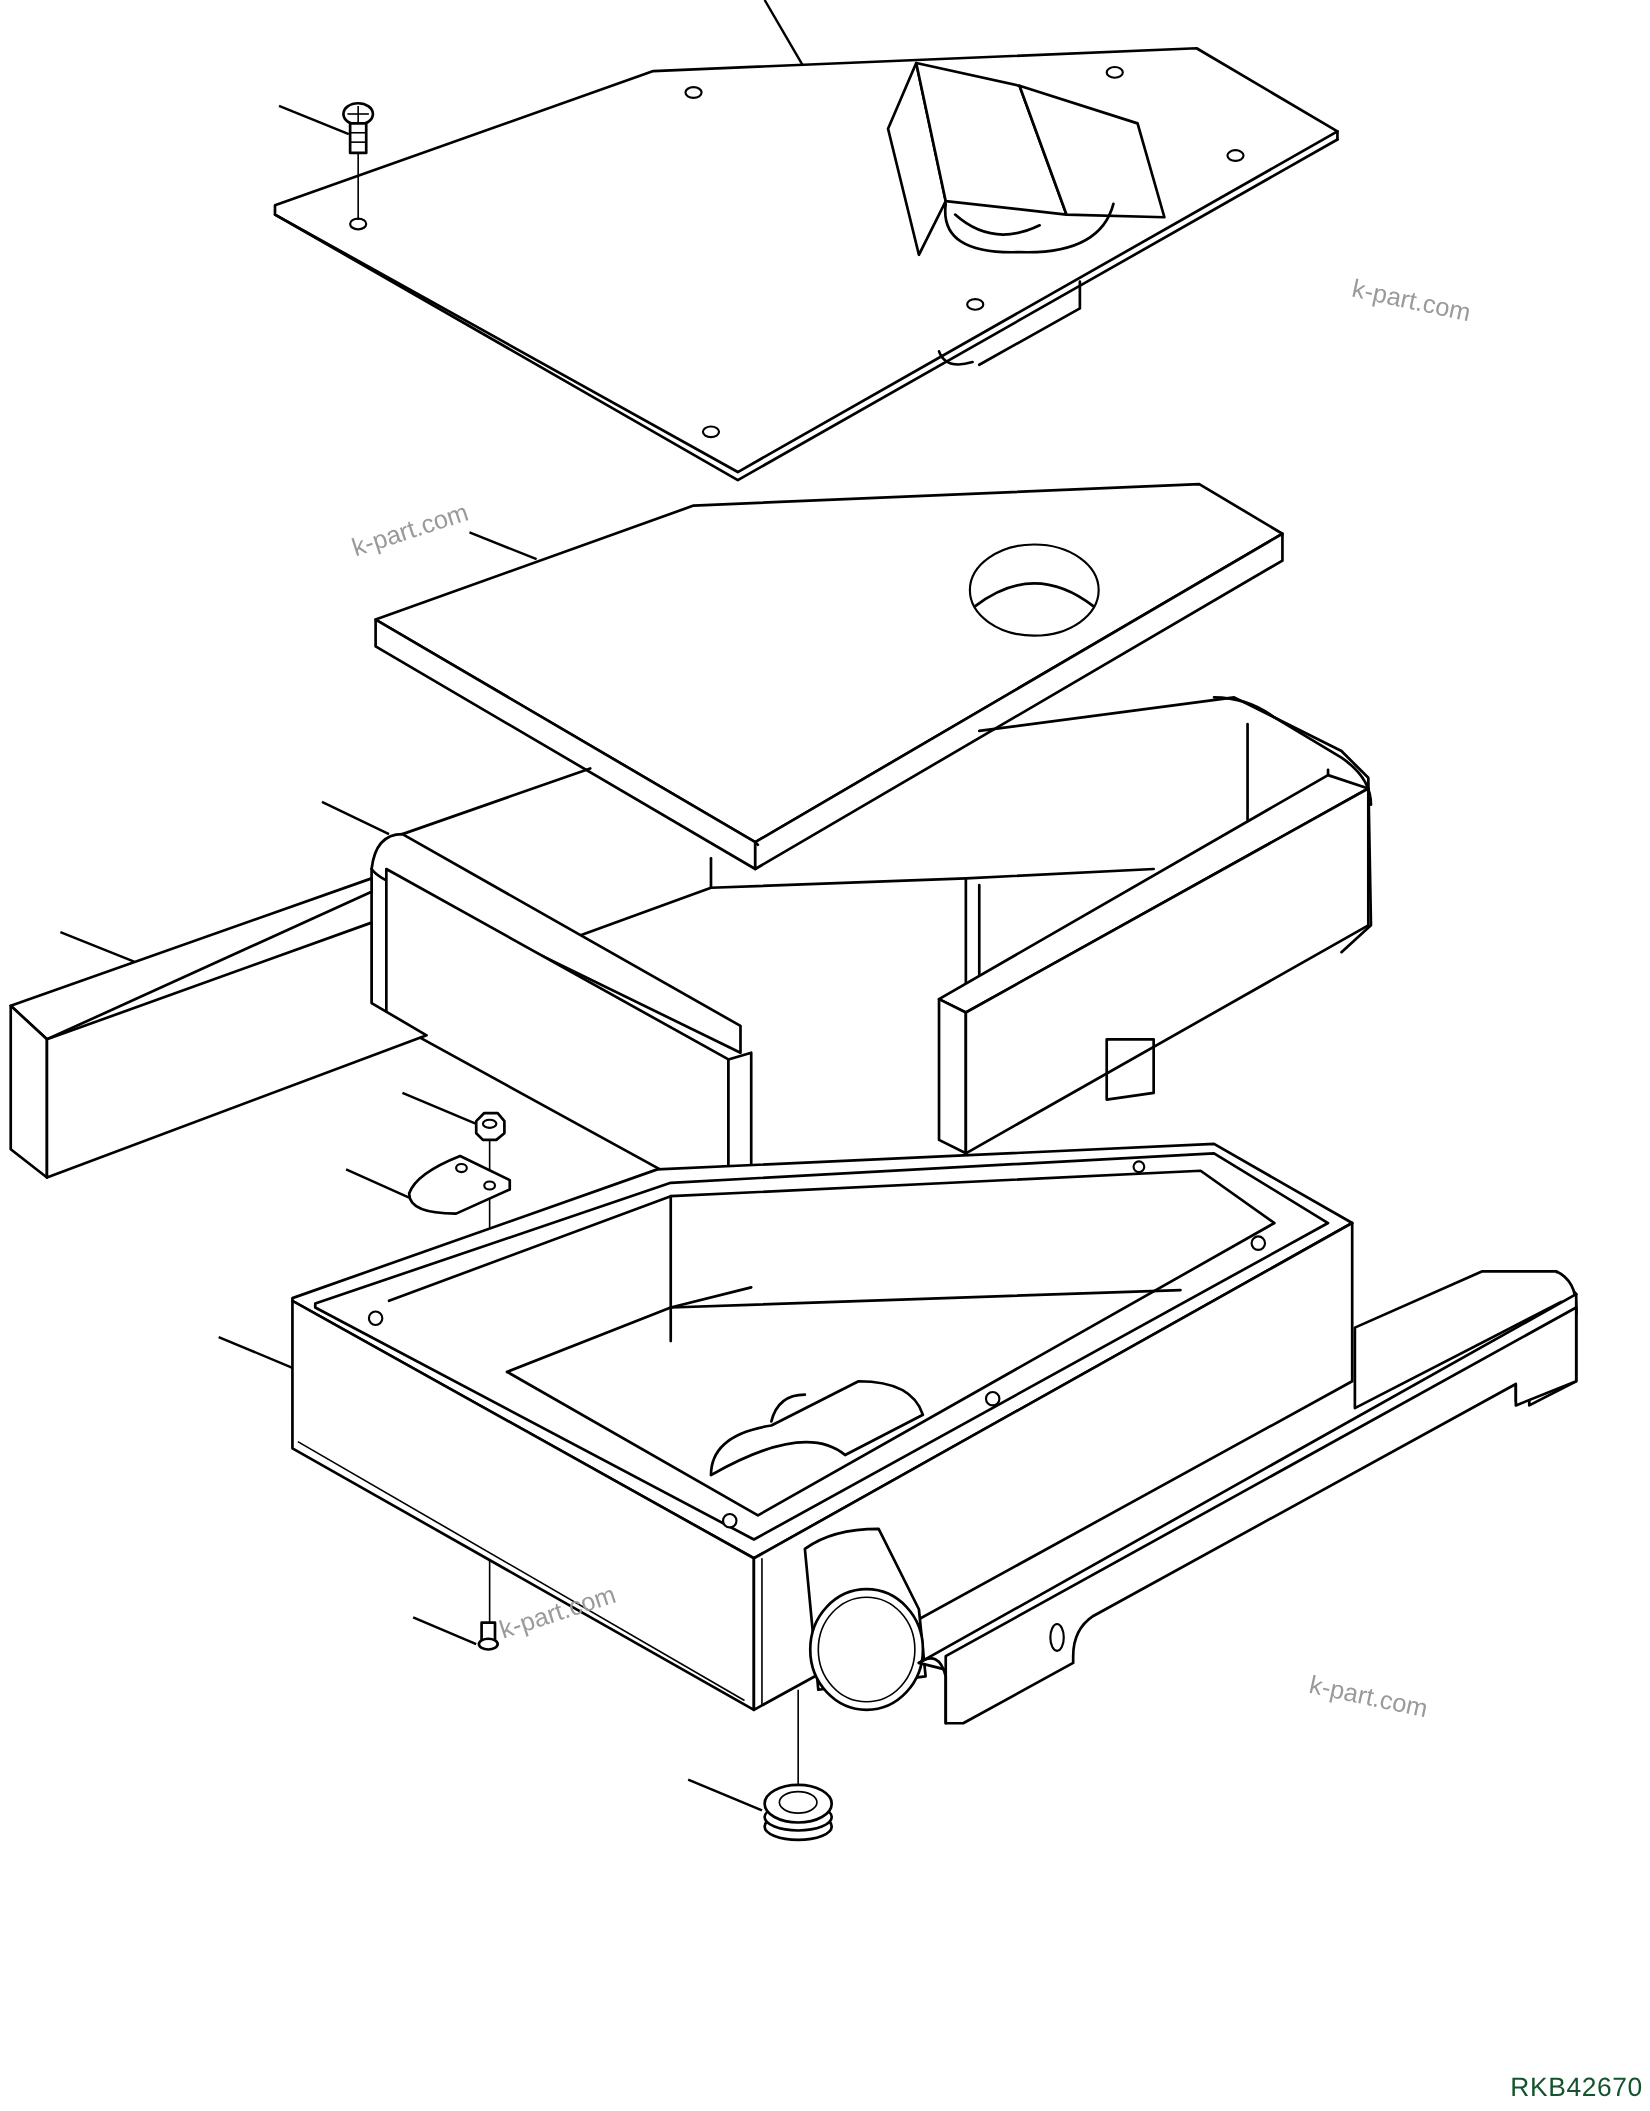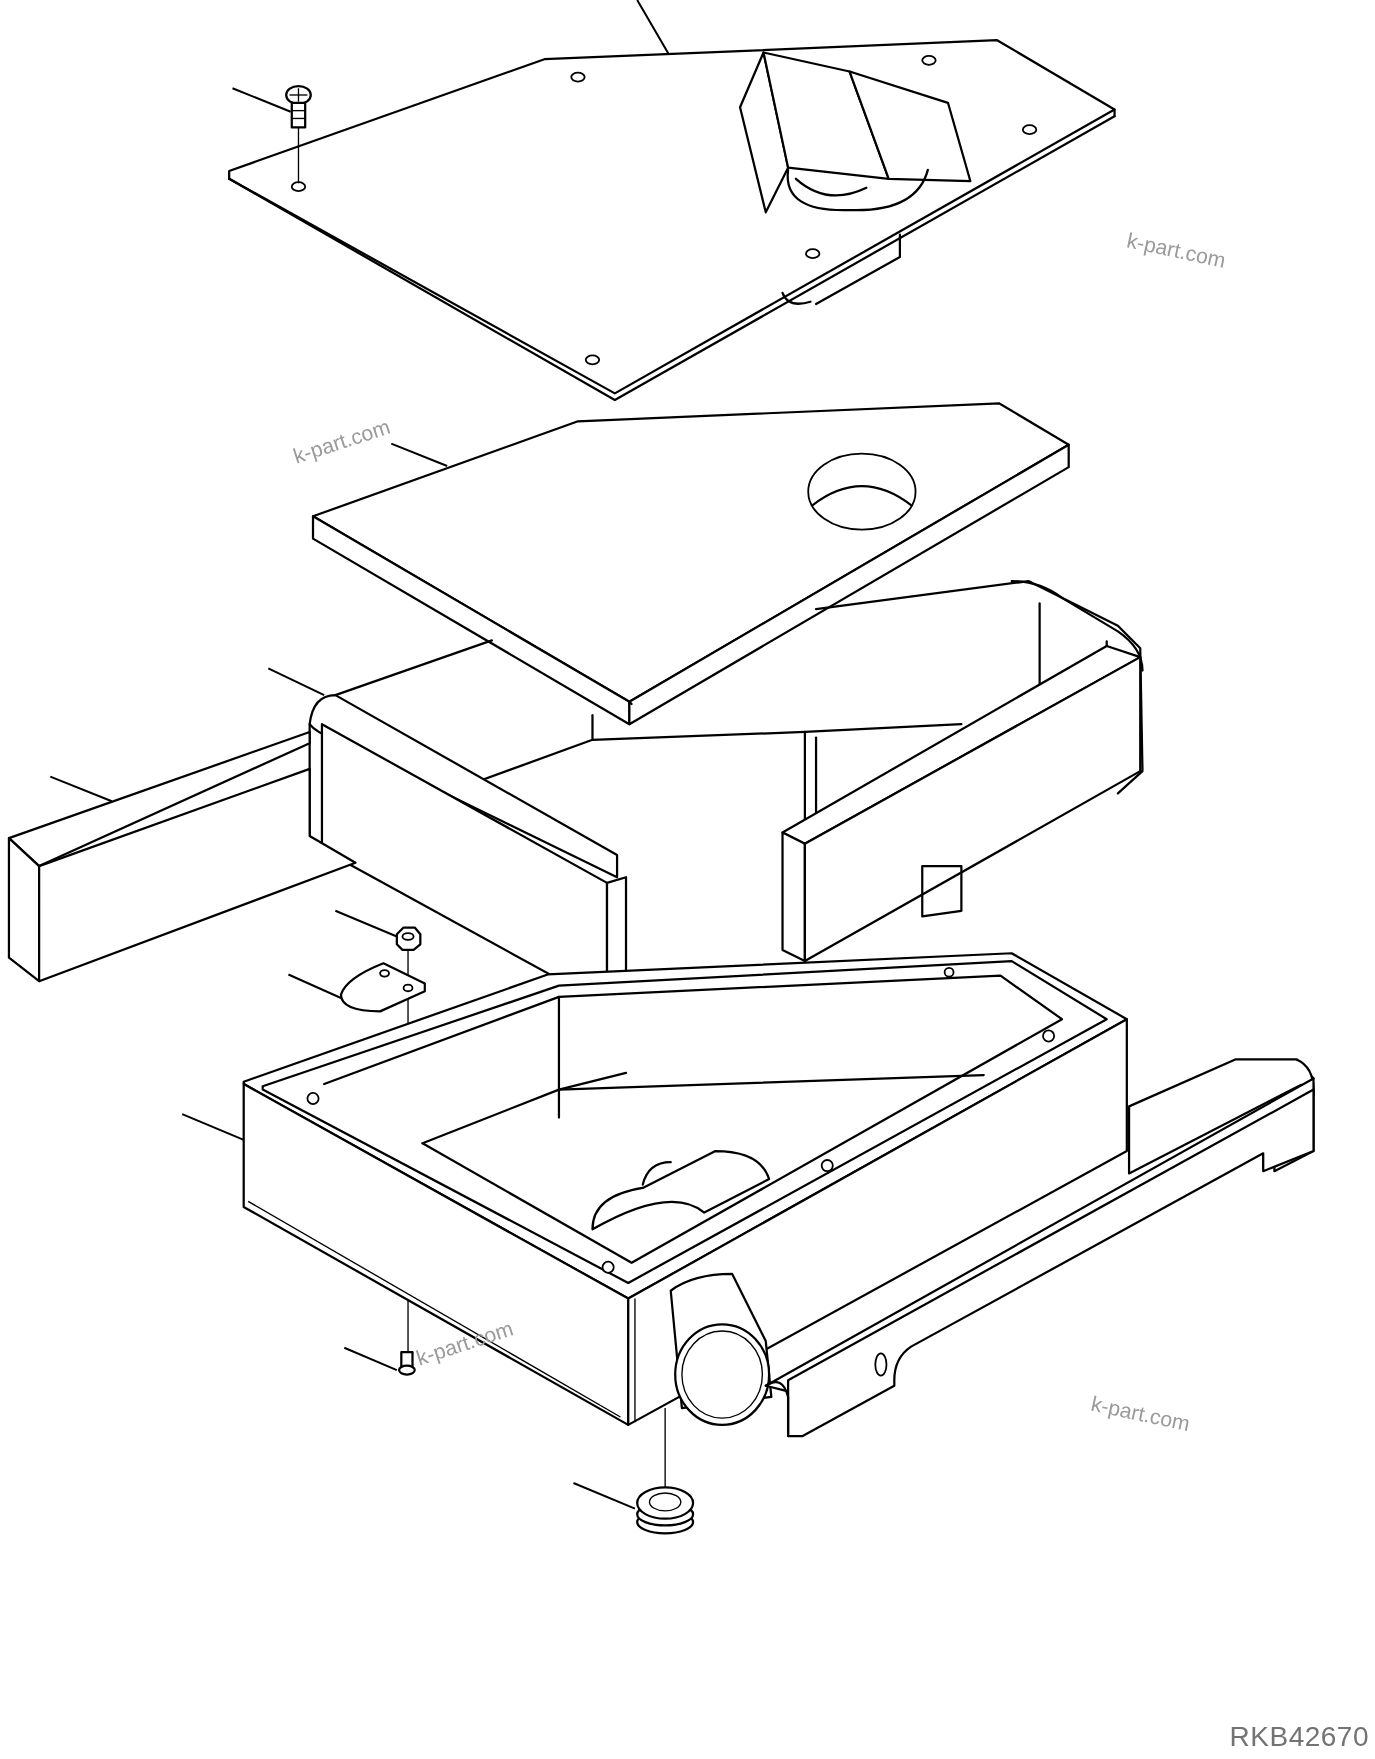--- a/index.html
+++ b/index.html
@@ -4,21 +4,21 @@
 <style>
   html, body { margin: 0; padding: 0; background: #ffffff; }
   body { width: 1375px; height: 1759px; position: relative; overflow: hidden; font-family: "Liberation Sans", sans-serif; }
   #diagram { position: absolute; left: 0; top: 0; width: 1375px; height: 1759px; }
   .ln { fill: none; stroke: #000; stroke-width: 2; stroke-linejoin: round; stroke-linecap: round; }
   .thin { fill: none; stroke: #000; stroke-width: 1.2; }
   .face { fill: #fff; stroke: #000; stroke-width: 2; stroke-linejoin: round; }
   .hole { fill: #fff; stroke: #000; stroke-width: 1.6; }
   .leader { fill: none; stroke: #000; stroke-width: 1.8; }
   .wm { fill: #9a9a9a; font-family: "Liberation Sans", sans-serif; font-size: 19px; }
-  .code { position: absolute; right: 6px; bottom: 6px; font-family: "Liberation Sans", sans-serif; font-size: 28px; color: #737373; letter-spacing: 0.5px; }
+  .code { position: absolute; right: 6px; bottom: 6px; font-family: "Liberation Sans", sans-serif; font-size: 22px; color: #14532d; letter-spacing: 0.5px; }
 </style>
 </head>
 <body>
 
 <svg id="diagram" viewBox="0 0 1230 1574" preserveAspectRatio="none" xmlns="http://www.w3.org/2000/svg">
 
   <g>
     <line class="leader" x1="570" y1="0" x2="598" y2="48"></line>
     <polygon class="face" points="205,153 487,53 892,36 997,98 550,352 205,160"></polygon>
     <polyline class="ln" points="205,160 550,358 997,104"></polyline>

